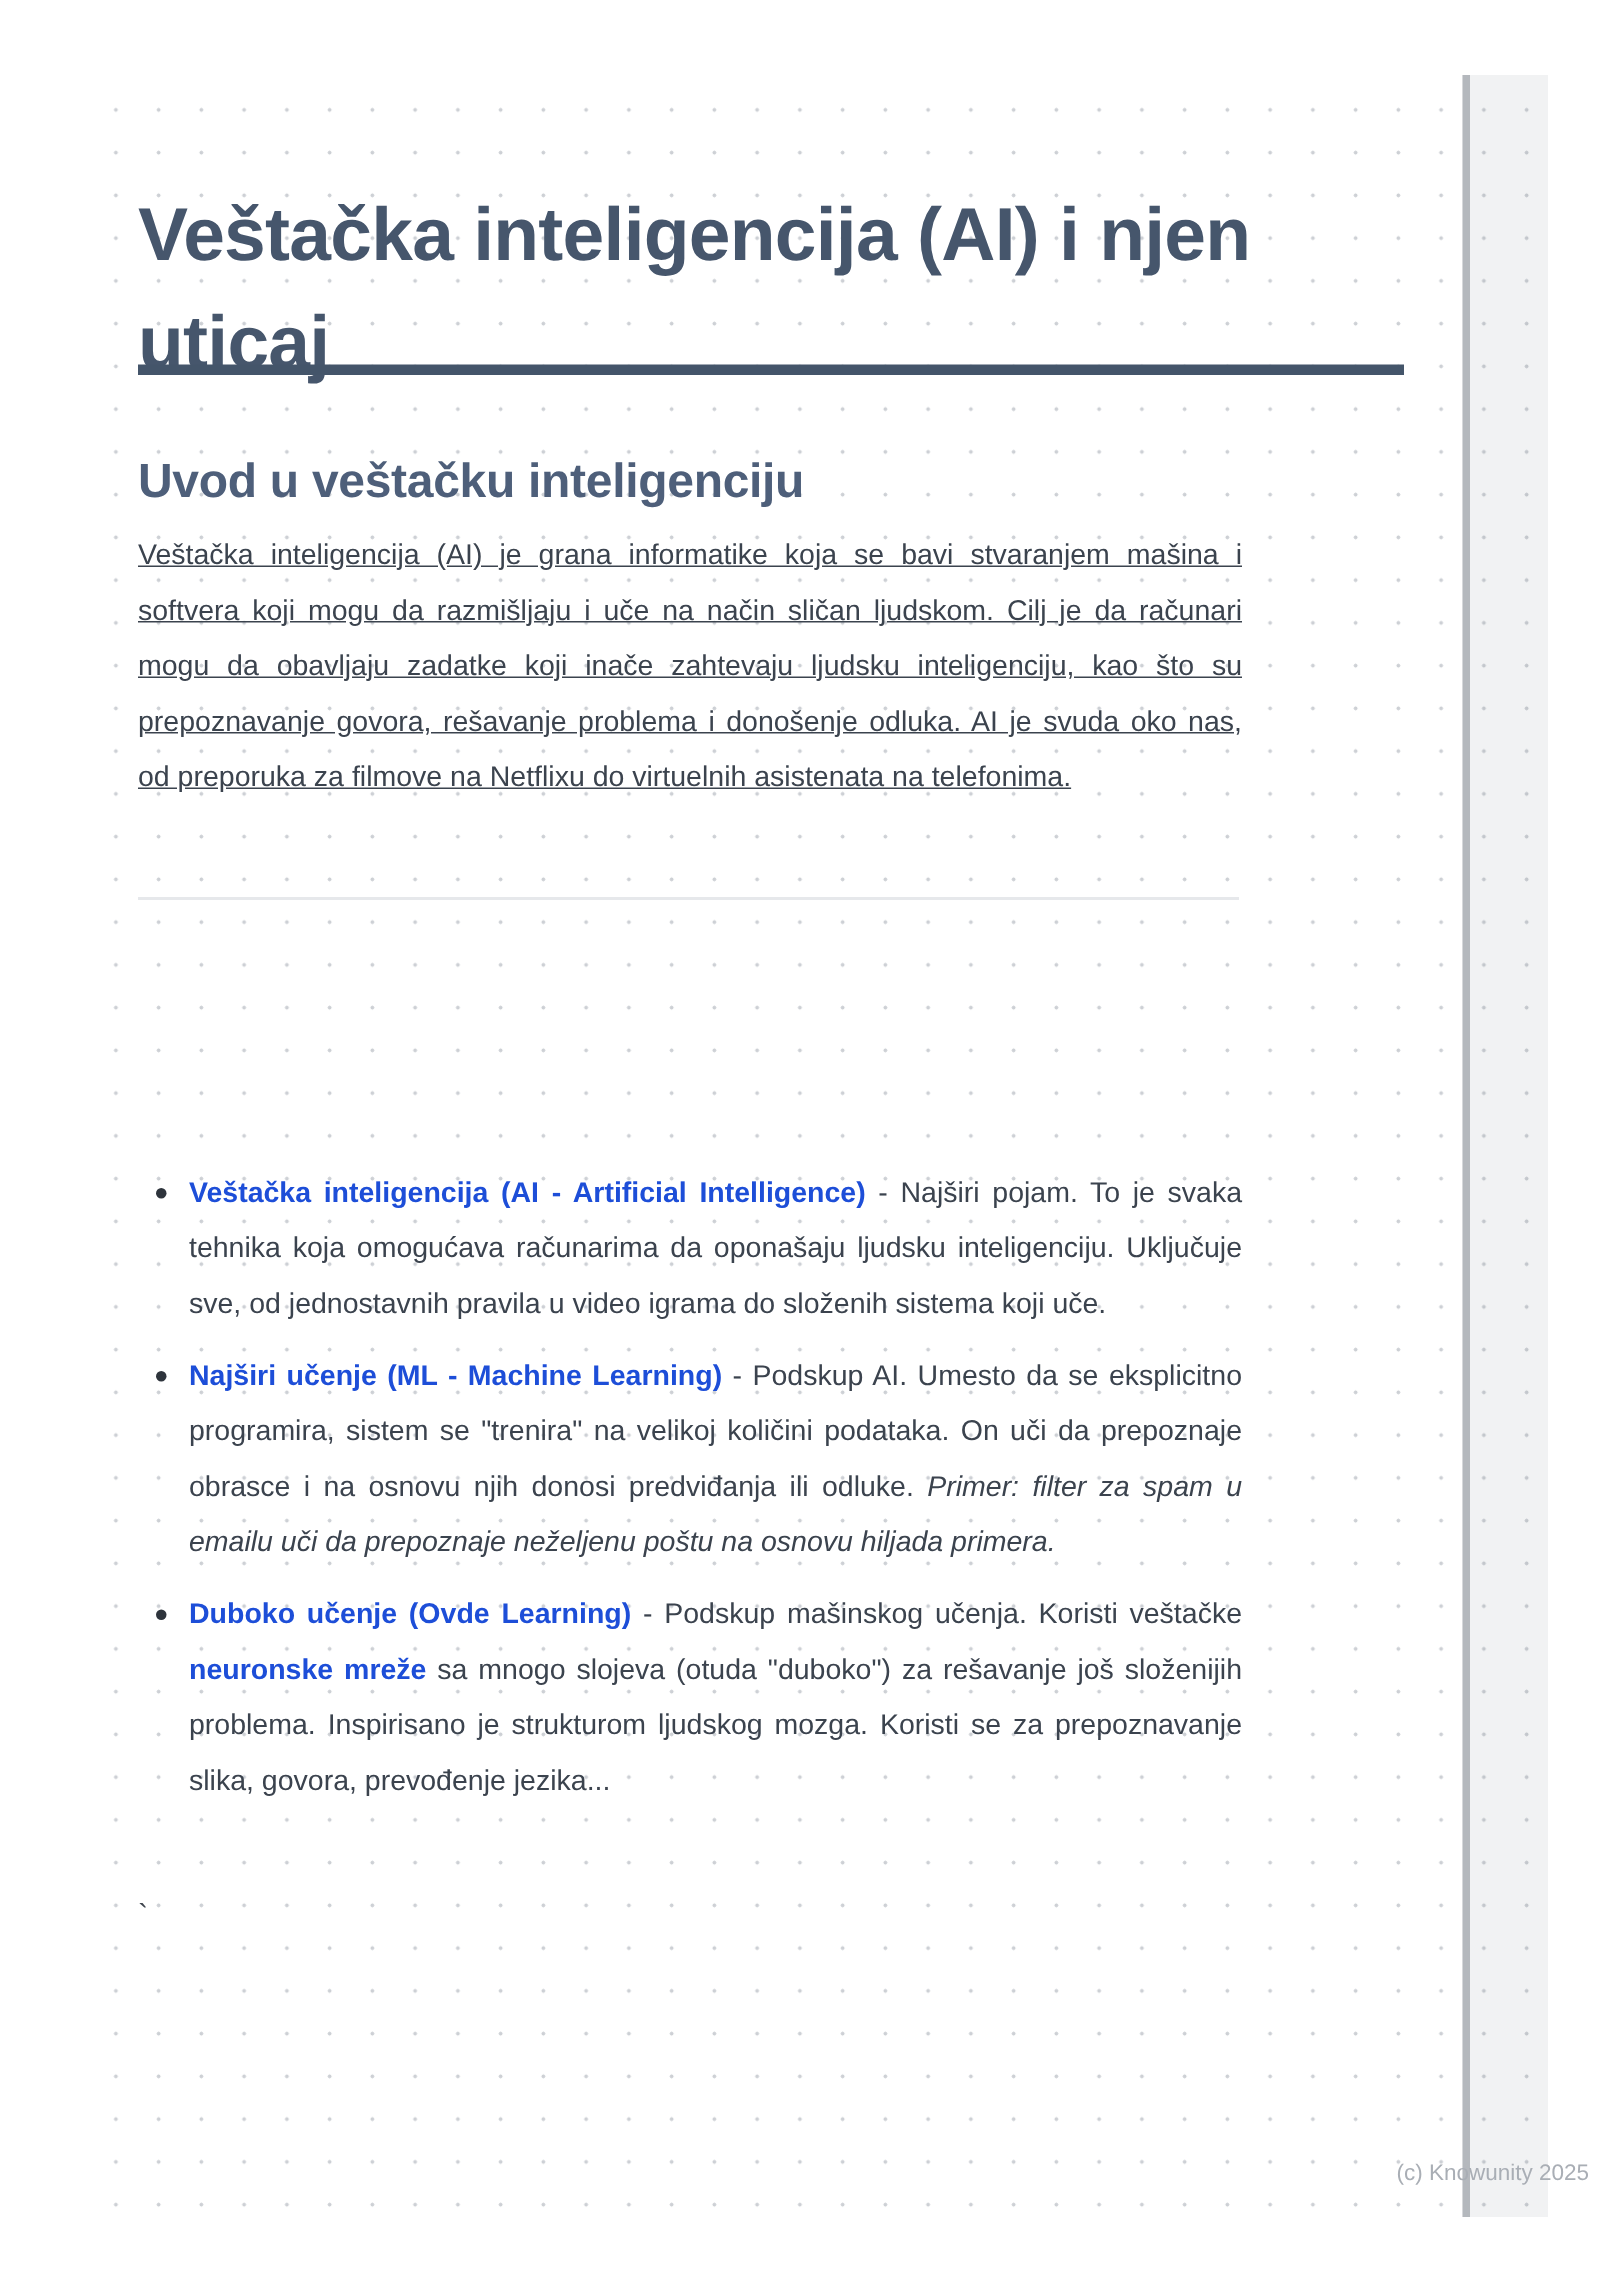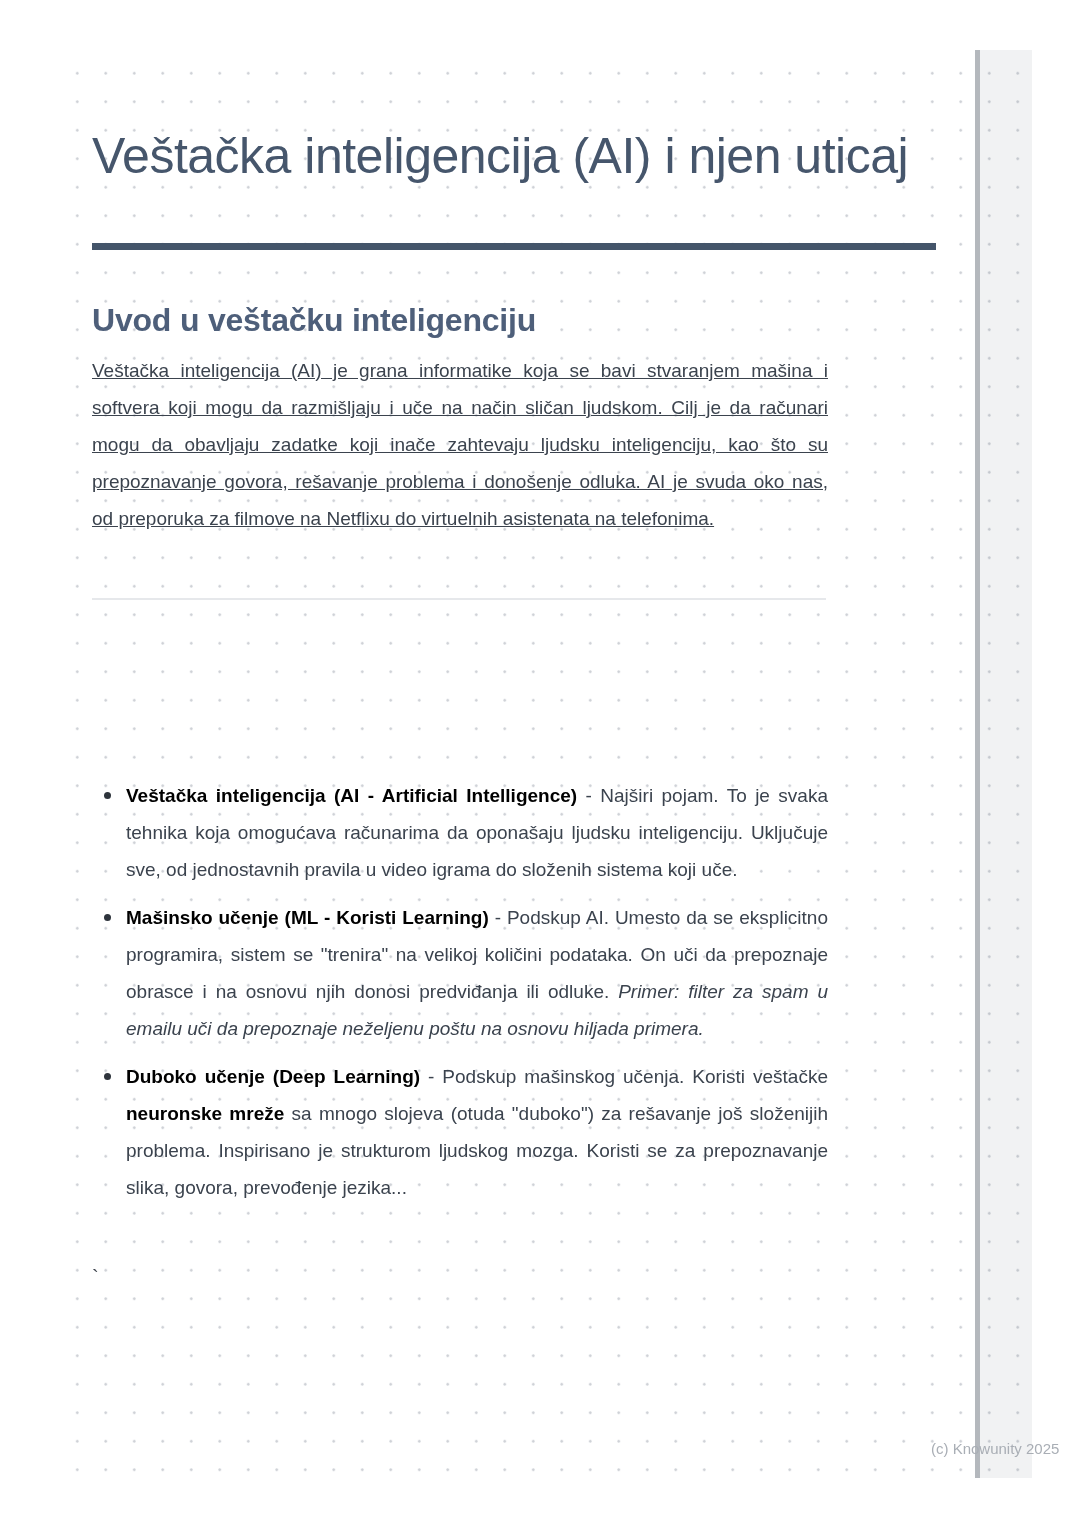--- a/index.html
+++ b/index.html
@@ -48,21 +48,21 @@
     width: 844px;
     height: 1528px;
   }
 
   .doc-title {
     position: absolute;
     top: 86px;
     left: 0;
     width: 860px;
     font-size: 50px;
-    font-weight: normal;
+    font-weight: bold;
     letter-spacing: -0.5px;
     line-height: 72px;
     color: #46566c;
   }
 
   .title-rule {
     position: absolute;
     top: 243px;
     left: 0;
     width: 844px;
@@ -125,21 +125,21 @@
     position: absolute;
     left: 12px;
     top: 15px;
     width: 7px;
     height: 7px;
     border-radius: 50%;
     background: #2e343c;
   }
   .term {
     font-weight: bold;
-    color: #000000;
+    color: #1d4ed8;
   }
   .example {
     font-style: italic;
   }
 
   .stray-backtick {
     position: absolute;
     top: 1266px;
     left: 0;
     font-size: 20px;
@@ -178,25 +178,25 @@
 
 
 
   <div class="bullet-list">
 
     <div class="bullet-item">
       <span class="term">Veštačka inteligencija (AI - Artificial Intelligence)</span><span> - Najširi pojam. To je svaka tehnika koja omogućava računarima da oponašaju ljudsku inteligenciju. Uključuje sve, od jednostavnih pravila u video igrama do složenih sistema koji uče.</span>
     </div>
 
     <div class="bullet-item">
-      <span class="term">Mašinsko učenje (ML - Koristi Learning)</span><span> - Podskup AI. Umesto da se eksplicitno programira, sistem se "trenira" na velikoj količini podataka. On uči da prepoznaje obrasce i na osnovu njih donosi predviđanja ili odluke. </span><span class="example">Primer: filter za spam u emailu uči da prepoznaje neželjenu poštu na osnovu hiljada primera.</span>
+      <span class="term">Najširi učenje (ML - Machine Learning)</span><span> - Podskup AI. Umesto da se eksplicitno programira, sistem se "trenira" na velikoj količini podataka. On uči da prepoznaje obrasce i na osnovu njih donosi predviđanja ili odluke. </span><span class="example">Primer: filter za spam u emailu uči da prepoznaje neželjenu poštu na osnovu hiljada primera.</span>
     </div>
 
     <div class="bullet-item">
-      <span class="term">Duboko učenje (Deep Learning)</span><span> - Podskup mašinskog učenja. Koristi veštačke </span><span class="term">neuronske mreže</span><span> sa mnogo slojeva (otuda "duboko") za rešavanje još složenijih problema. Inspirisano je strukturom ljudskog mozga. Koristi se za prepoznavanje slika, govora, prevođenje jezika...</span>
+      <span class="term">Duboko učenje (Ovde Learning)</span><span> - Podskup mašinskog učenja. Koristi veštačke </span><span class="term">neuronske mreže</span><span> sa mnogo slojeva (otuda "duboko") za rešavanje još složenijih problema. Inspirisano je strukturom ljudskog mozga. Koristi se za prepoznavanje slika, govora, prevođenje jezika...</span>
     </div>
 
   </div>
 
   <span class="stray-backtick">`</span>
 
 </div>
 
 <div class="copyright">(c) Knowunity 2025</div>
 

